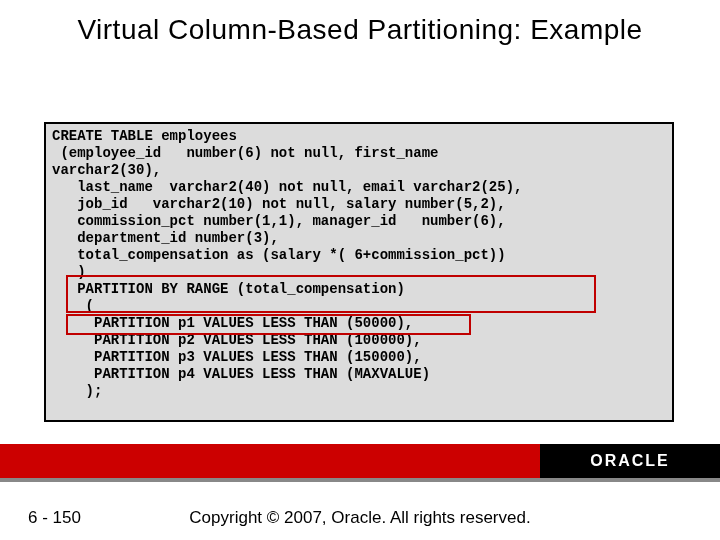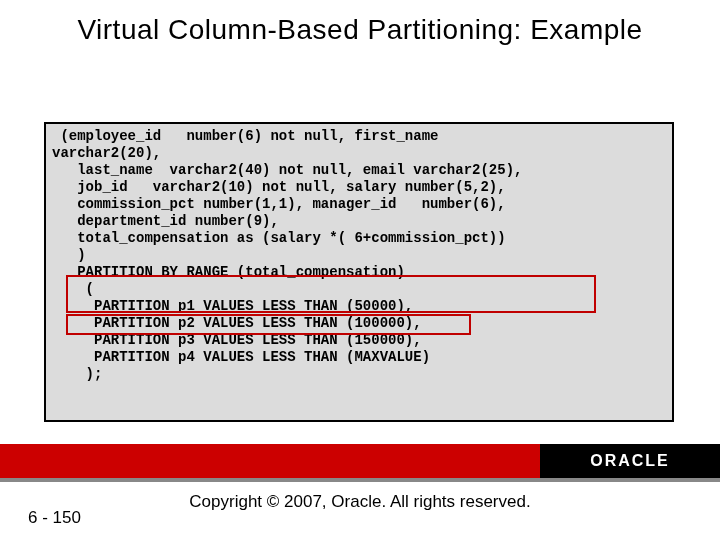--- a/index.html
+++ b/index.html
@@ -96,37 +96,38 @@
   }
   .page-num {
     position: absolute;
     left: 28px;
     bottom: 0;
   }
   .copyright {
     position: absolute;
     width: 720px;
     text-align: center;
-    bottom: 16px;
+    bottom: 0;
   }
 </style>
 </head>
 <body>
 
 <div class="slide">
 
   <div class="title">Virtual Column-Based Partitioning: Example</div>
 
   <div class="code-box">
+    <div class="line">CREATE TABLE employees</div>
     <div class="line"> (employee_id   number(6) not null, first_name</div>
-    <div class="line">varchar2(20),</div>
+    <div class="line">varchar2(30),</div>
     <div class="line">   last_name  varchar2(40) not null, email varchar2(25),</div>
     <div class="line">   job_id   varchar2(10) not null, salary number(5,2),</div>
     <div class="line">   commission_pct number(1,1), manager_id   number(6),</div>
-    <div class="line">   department_id number(9),</div>
+    <div class="line">   department_id number(3),</div>
     <div class="line">   total_compensation as (salary *( 6+commission_pct))</div>
     <div class="line">   )</div>
     <div class="line">   PARTITION BY RANGE (total_compensation)</div>
     <div class="line">    (</div>
     <div class="line">     PARTITION p1 VALUES LESS THAN (50000),</div>
     <div class="line">     PARTITION p2 VALUES LESS THAN (100000),</div>
     <div class="line">     PARTITION p3 VALUES LESS THAN (150000),</div>
     <div class="line">     PARTITION p4 VALUES LESS THAN (MAXVALUE)</div>
     <div class="line">    );</div>
   </div>

